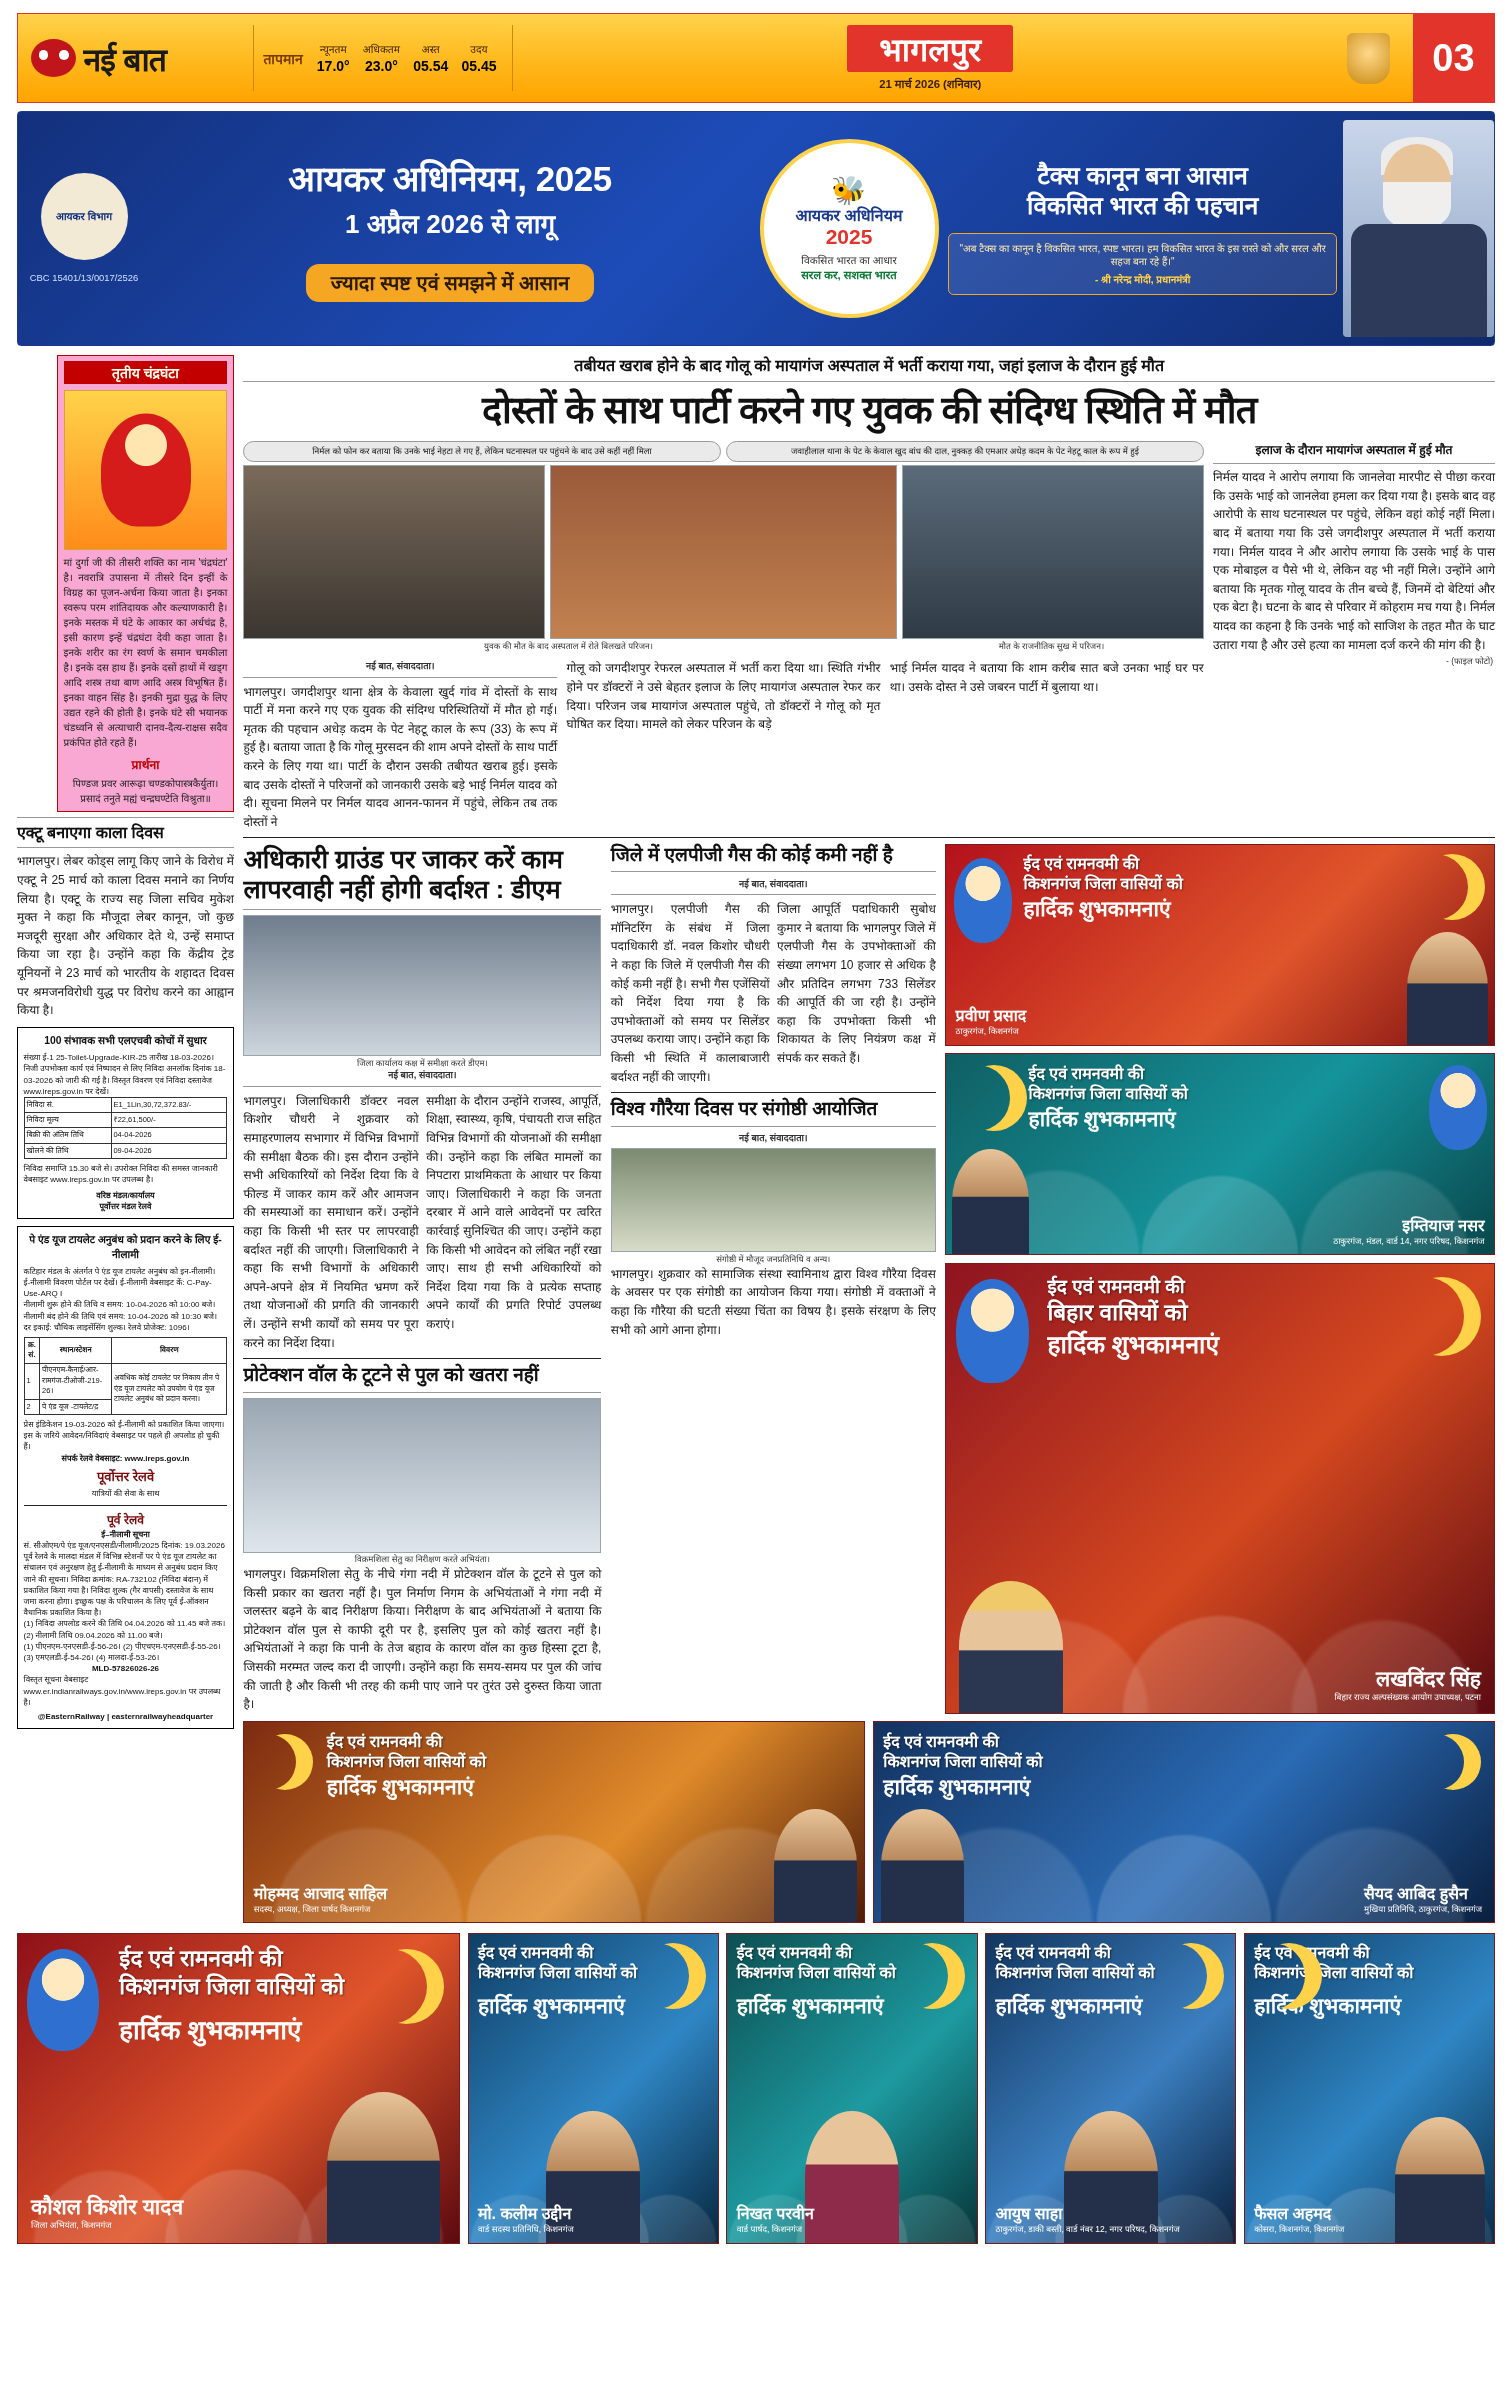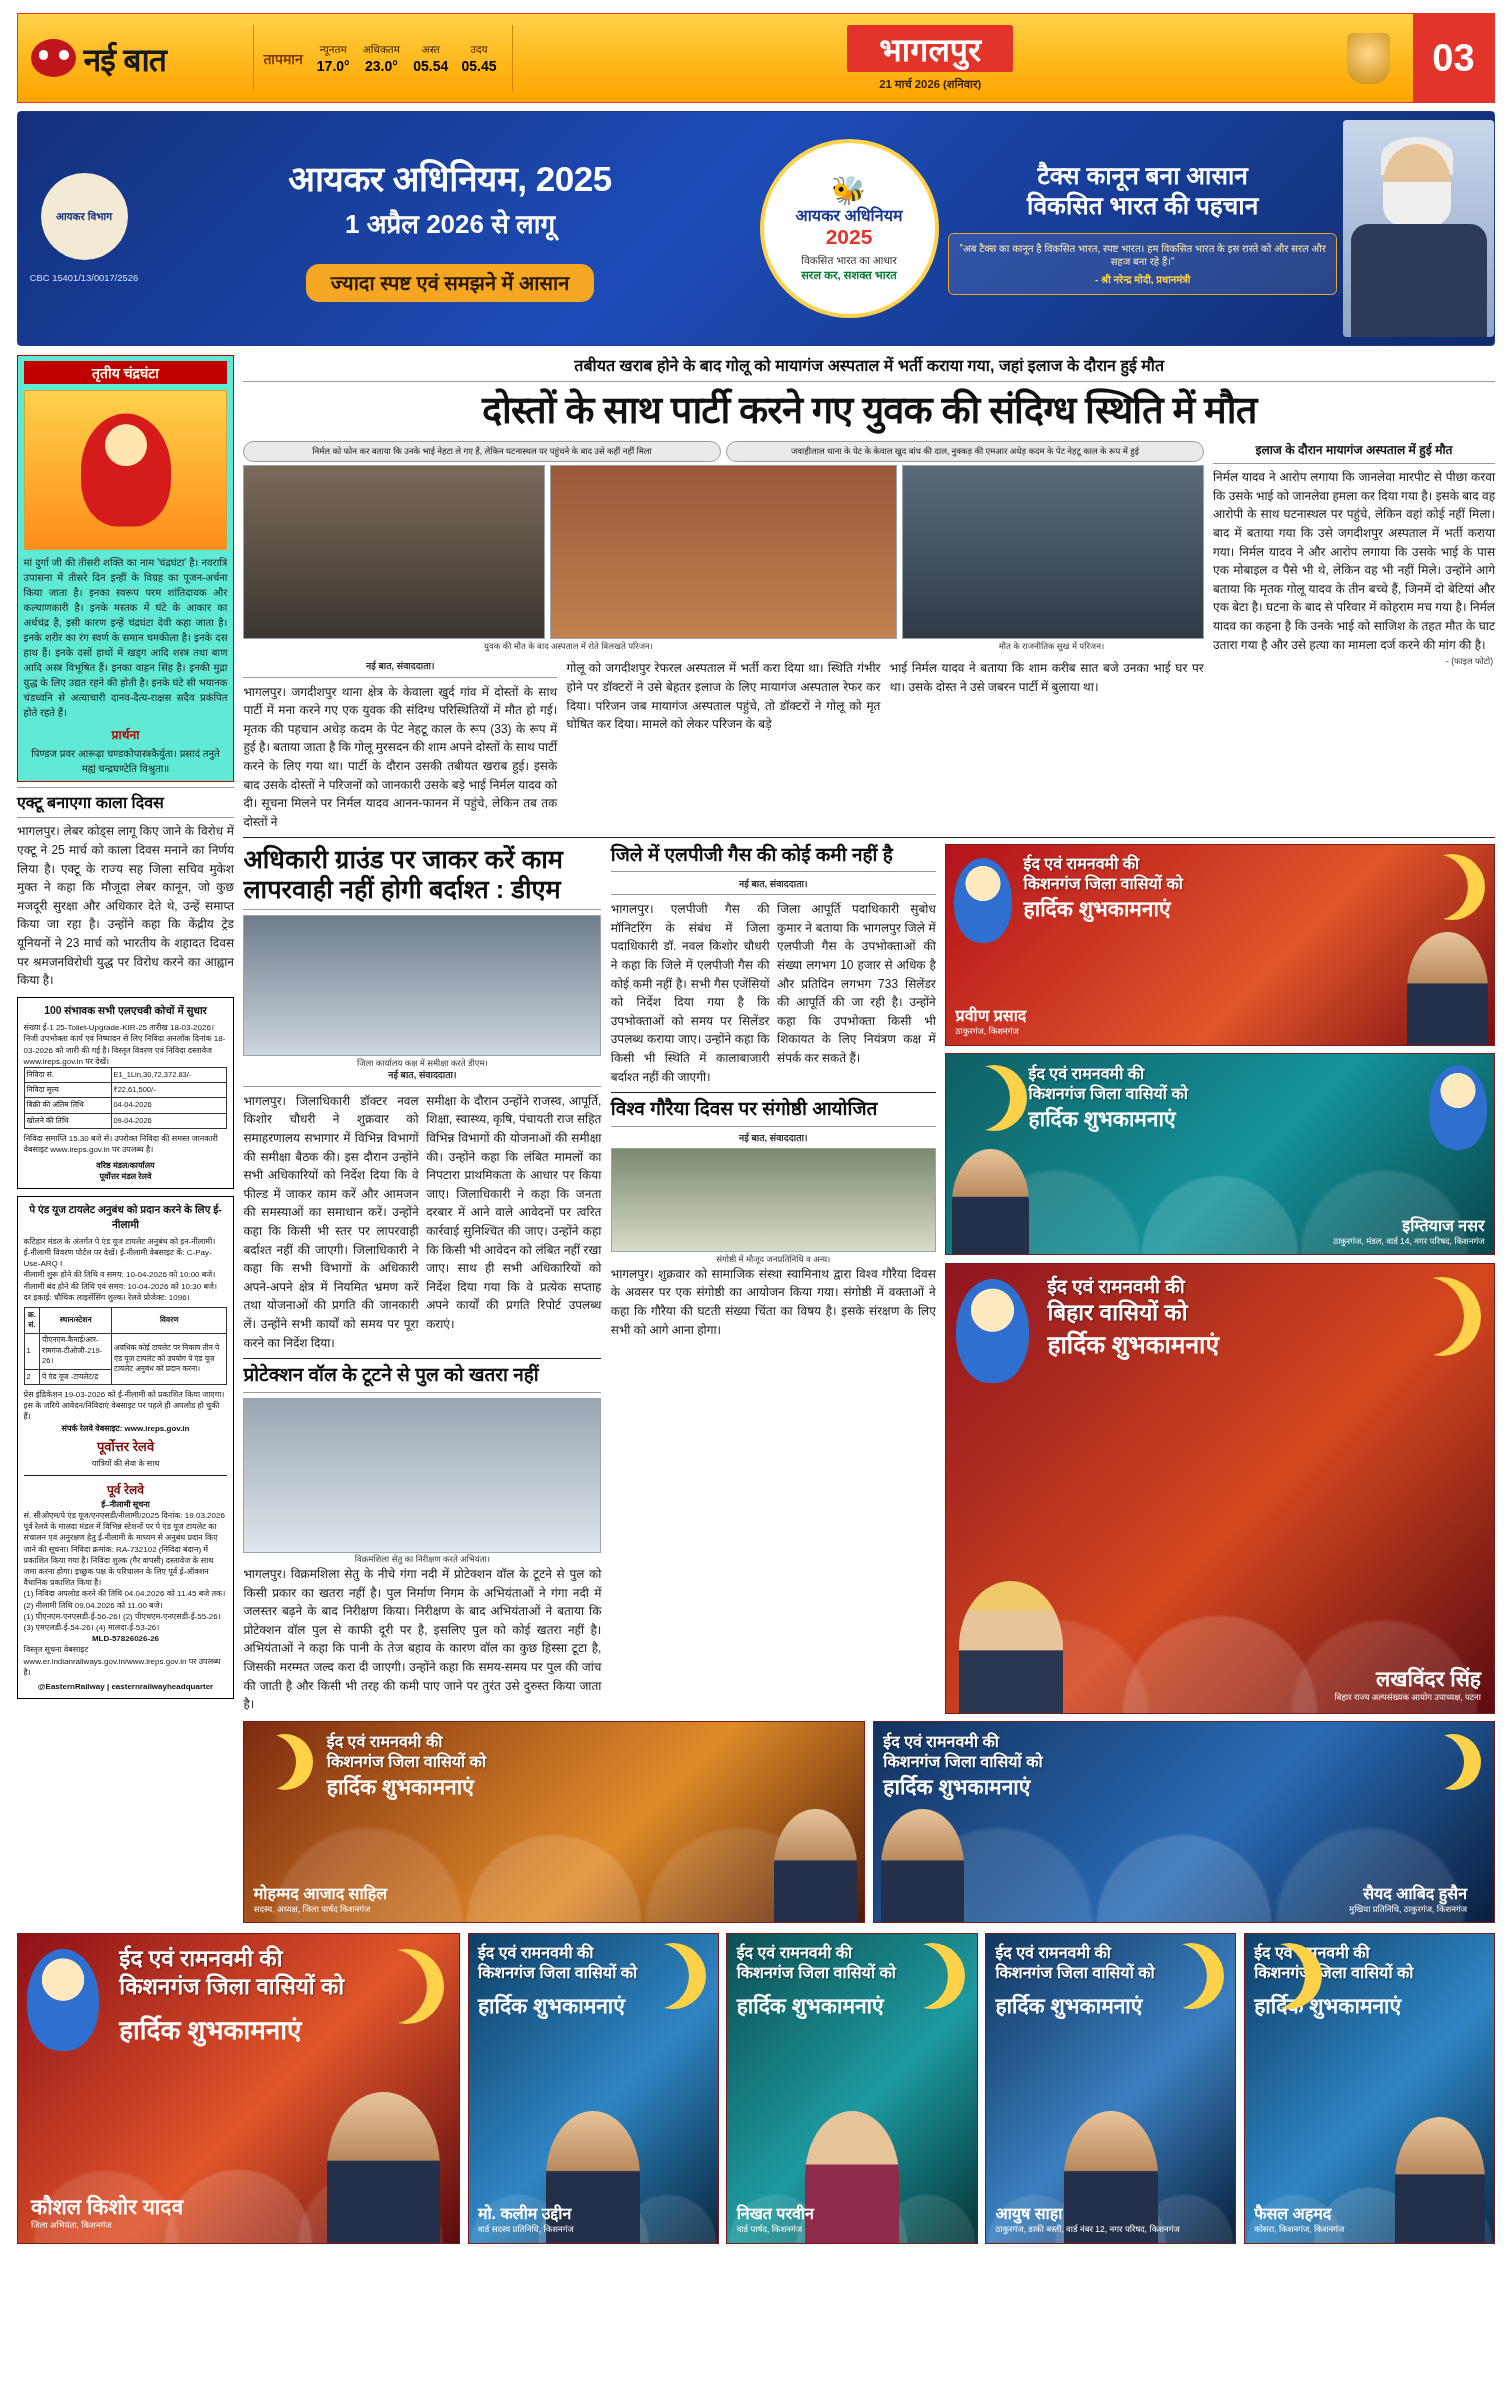--- a/index.html
+++ b/index.html
@@ -65,21 +65,21 @@
   .pm .body { position:absolute; left:7.5px; top:104px; width:136px; height:122px; background:#2d3a5a; border-radius:17px 17px 0 0; }
 
   
   .main { margin-top:9.4px; display:flex; gap:9.4px; }
   .col-left { width:217px; }
   .col-rest { flex:1; }
   .rule { border-top:0.9px solid #222; margin:5.6px 0; }
   .thin { border-top:0.9px solid #999; margin:4.7px 0; }
 
   
-  .navratri { border:1.9px solid #b00; background:#5eead4; padding:5.6px; }
+  .navratri { border:1.9px solid #b00; background:#f9a8d4; padding:5.6px;margin-left:40px; }
   .nav-title { background:#c20000; color:#ffe; font-size:14px; font-weight:bold; text-align:center; padding:1.9px; }
   .nav-img { height:160px; margin:5.6px 0; background:linear-gradient(180deg,#ffd24a,#ff8c1a); position:relative; border:0.9px solid #d6a33a; }
   .nav-img .deity { position:absolute; left:50%; top:50%; transform:translate(-50%,-50%); width:90px; height:113px; background:radial-gradient(circle at 50% 28%, #ffe6b0 0 22%, #d61b1b 23% 100%); border-radius:50% 50% 40% 40%; }
   .nav-body { font-size:10px; line-height:1.5; text-align:justify; color:#222; }
   .nav-sub { font-weight:bold; text-align:center; font-size:12.2px; margin:5.6px 0 2.8px; color:#b00; }
 
   
   .kicker { font-size:16px; font-weight:bold; text-align:center; line-height:1.35; }
   .headline { font-size:38px; font-weight:bold; text-align:center; line-height:1.2; margin:5.6px 0 7.5px; letter-spacing:-0.9px; }
   .photo-row { display:flex; gap:5.6px; }
@@ -438,21 +438,21 @@
         </div>
         <div class="greet" style="flex:1;height:202px;background:linear-gradient(135deg,#13325f,#2a6bb5 55%,#0a1f3f);padding:9.4px">
           <div class="moon" style="right:13px;top:11.3px;width:56px;height:56px"></div>
           <div style="padding-right:70px">
             <div class="g-title">ईद एवं रामनवमी की</div>
             <div class="g-title">किशनगंज जिला वासियों को</div>
             <div class="g-sub">हार्दिक शुभकामनाएं</div>
           </div>
           <div class="mosque"></div>
           <div class="person" style="left:7.5px;bottom:0;width:83px;height:113px"></div>
-          <div style="position:absolute;right:27px;bottom:7.5px;text-align:right">
+          <div style="position:absolute;right:12px;bottom:7.5px;text-align:left">
             <div class="g-name">सैयद आबिद हुसैन</div>
             <div class="g-desig">मुखिया प्रतिनिधि, ठाकुरगंज, किशनगंज</div>
           </div>
         </div>
       </div>
     </div>
   </div>
 
   <div style="display:flex;gap:7.5px;margin-top:9.4px;height:311px">
 

